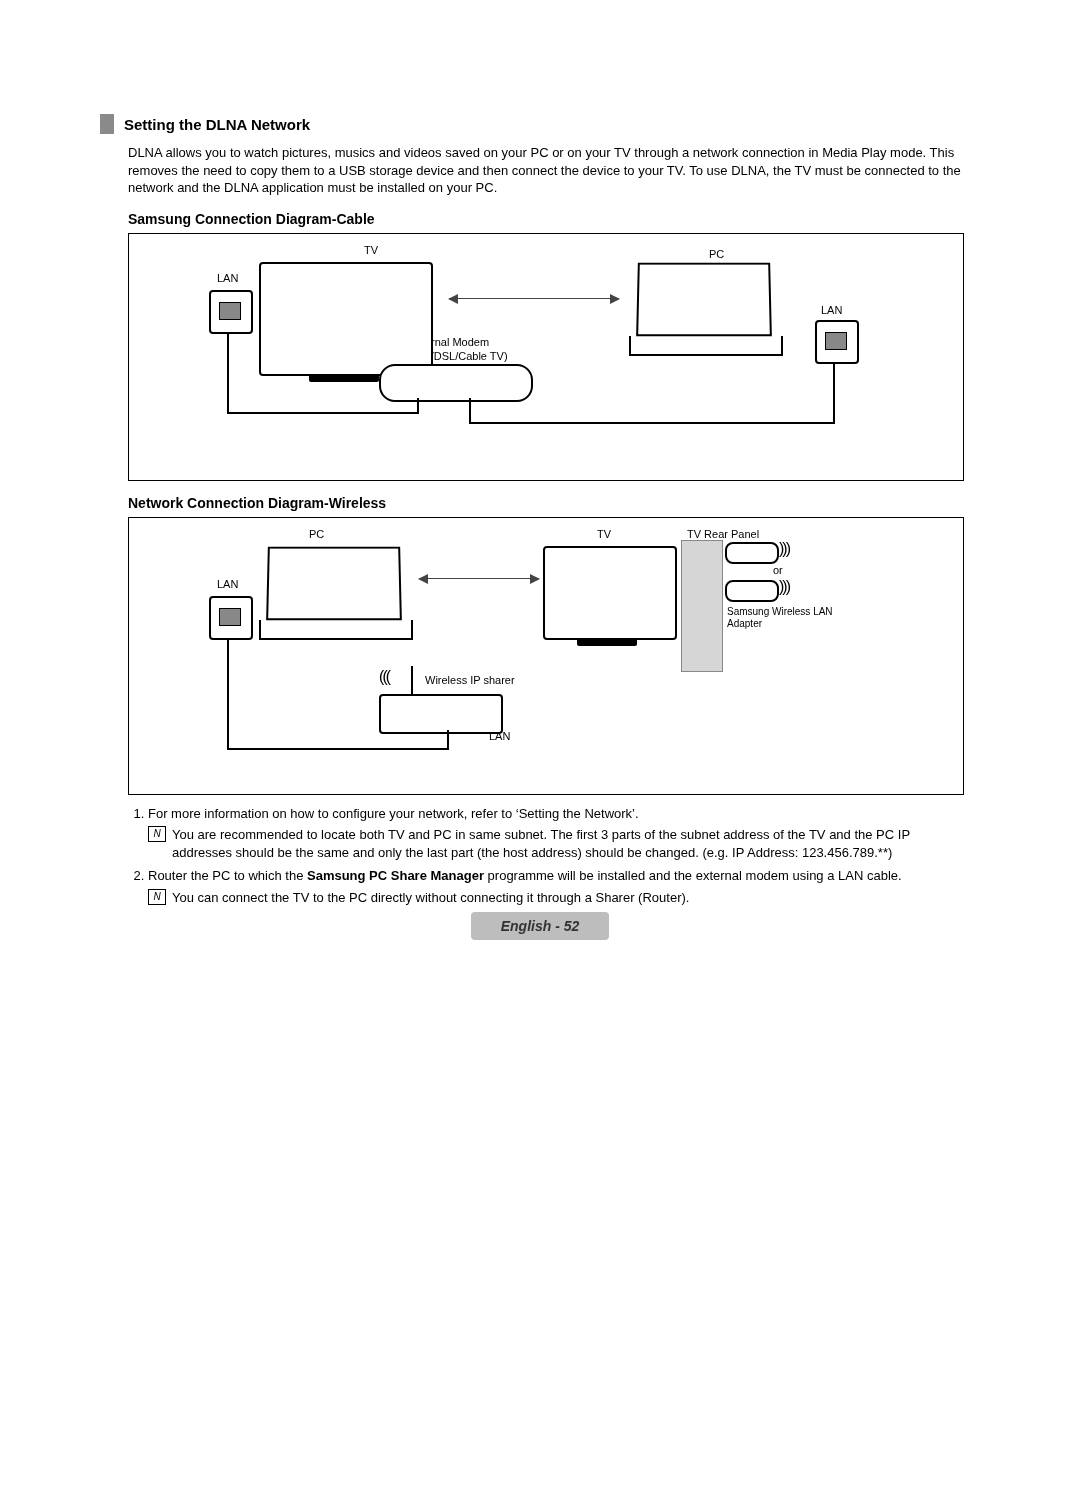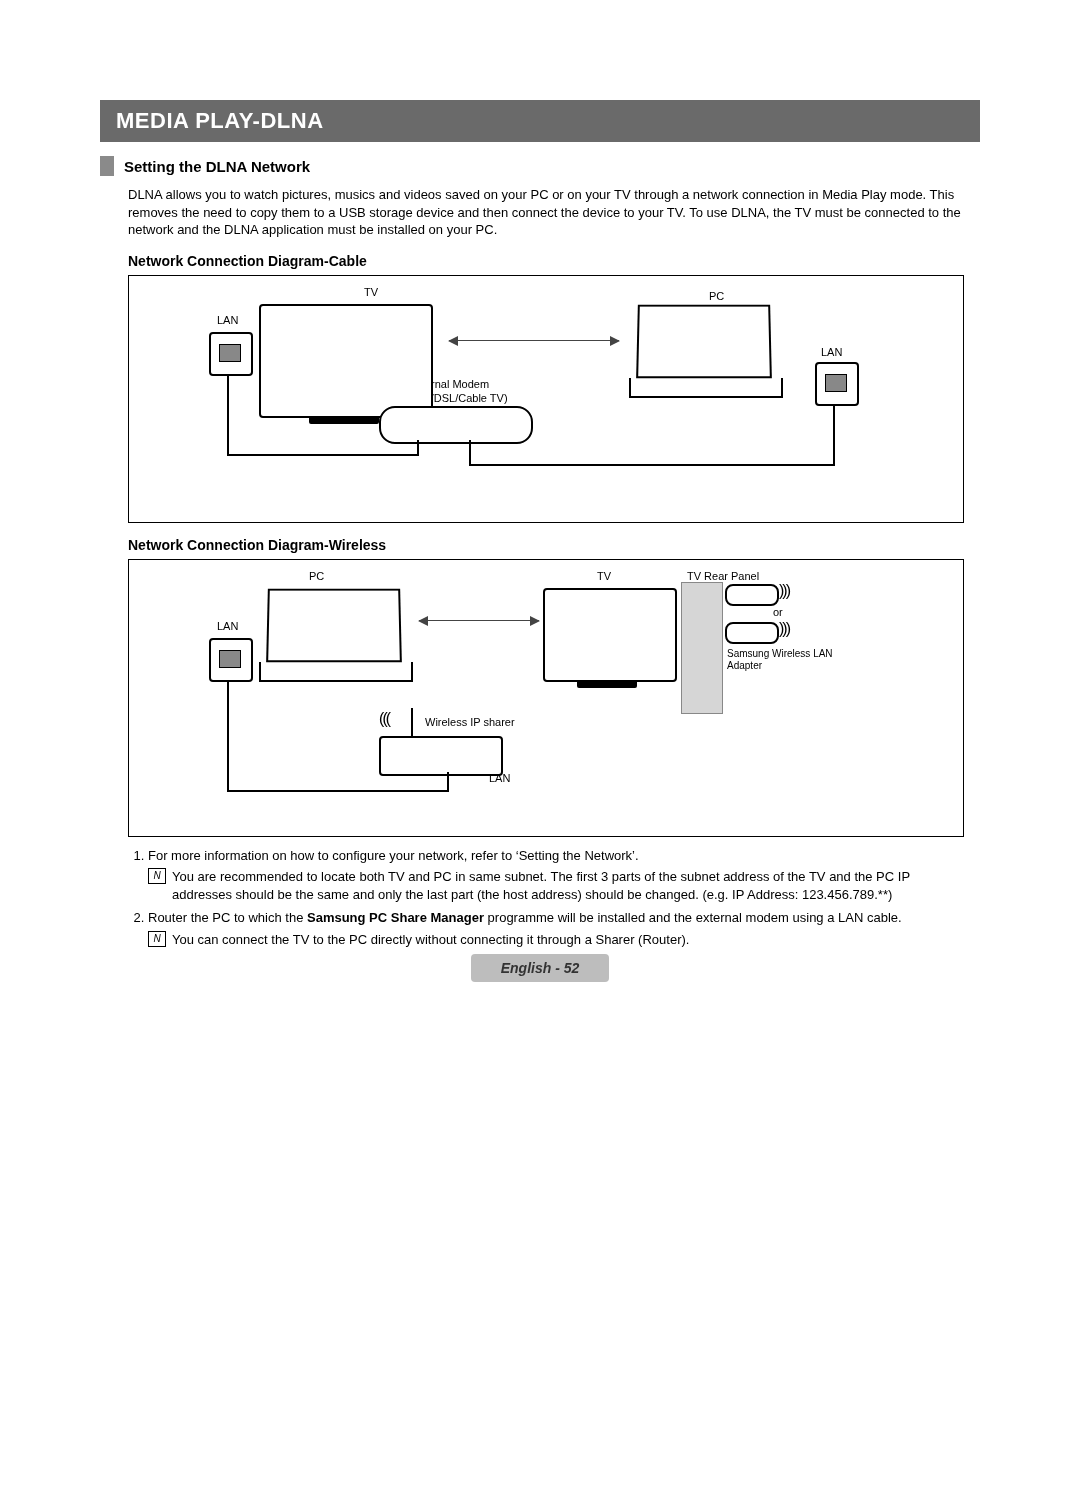--- a/index.html
+++ b/index.html
@@ -138,30 +138,29 @@
   .footer-pill {
     display:inline-block; background:#bdbdbd; color:#333; font-weight:bold; font-style:italic;
     padding:6px 30px; border-radius:4px; font-size:14px;
   }
 </style>
 </head>
 <body>
 
 <div class="page">
 
-  <div class="title-bar">MEDIA PLAY-DLNA</div>
 
   <div class="section-head">
     <div class="tick"></div>
     <div class="title">Setting the DLNA Network</div>
   </div>
 
   <div class="body-text">DLNA allows you to watch pictures, musics and videos saved on your PC or on your TV through a network connection in Media Play mode. This removes the need to copy them to a USB storage device and then connect the device to your TV. To use DLNA, the TV must be connected to the network and the DLNA application must be installed on your PC.</div>
 
-  <div class="sub-head">Network Connection Diagram-Cable</div>
+  <div class="sub-head">Samsung Connection Diagram-Cable</div>
 
   <div class="diagram-box d1">
     <span class="lbl tv-label">TV</span>
     <span class="lbl pc-label">PC</span>
     <span class="lbl lan-l">LAN</span>
     <span class="lbl lan-r">LAN</span>
     <span class="lbl modem-lbl1">External Modem</span>
     <span class="lbl modem-lbl2">(ADSL/VDSL/Cable TV)</span>
 
     <div class="port" style="left:80px; top:56px;"></div>

